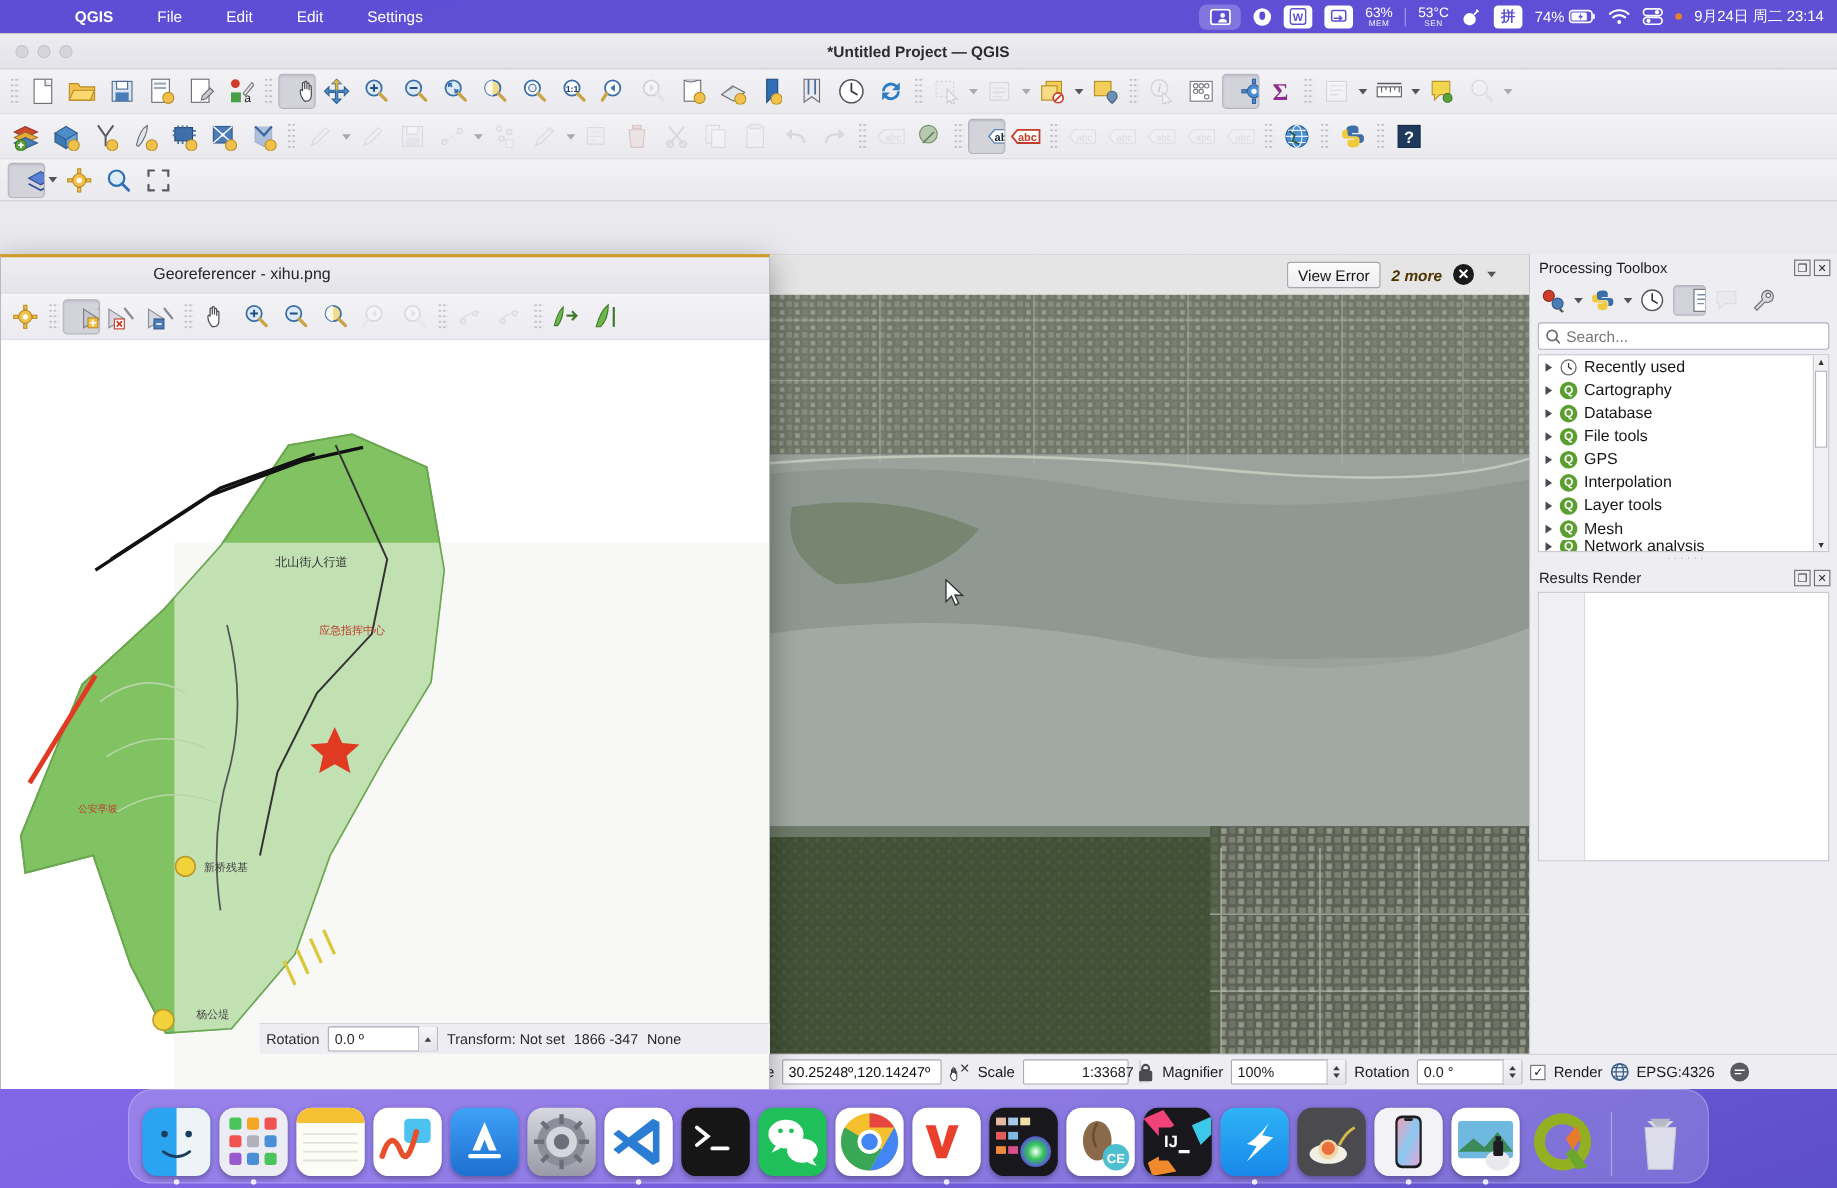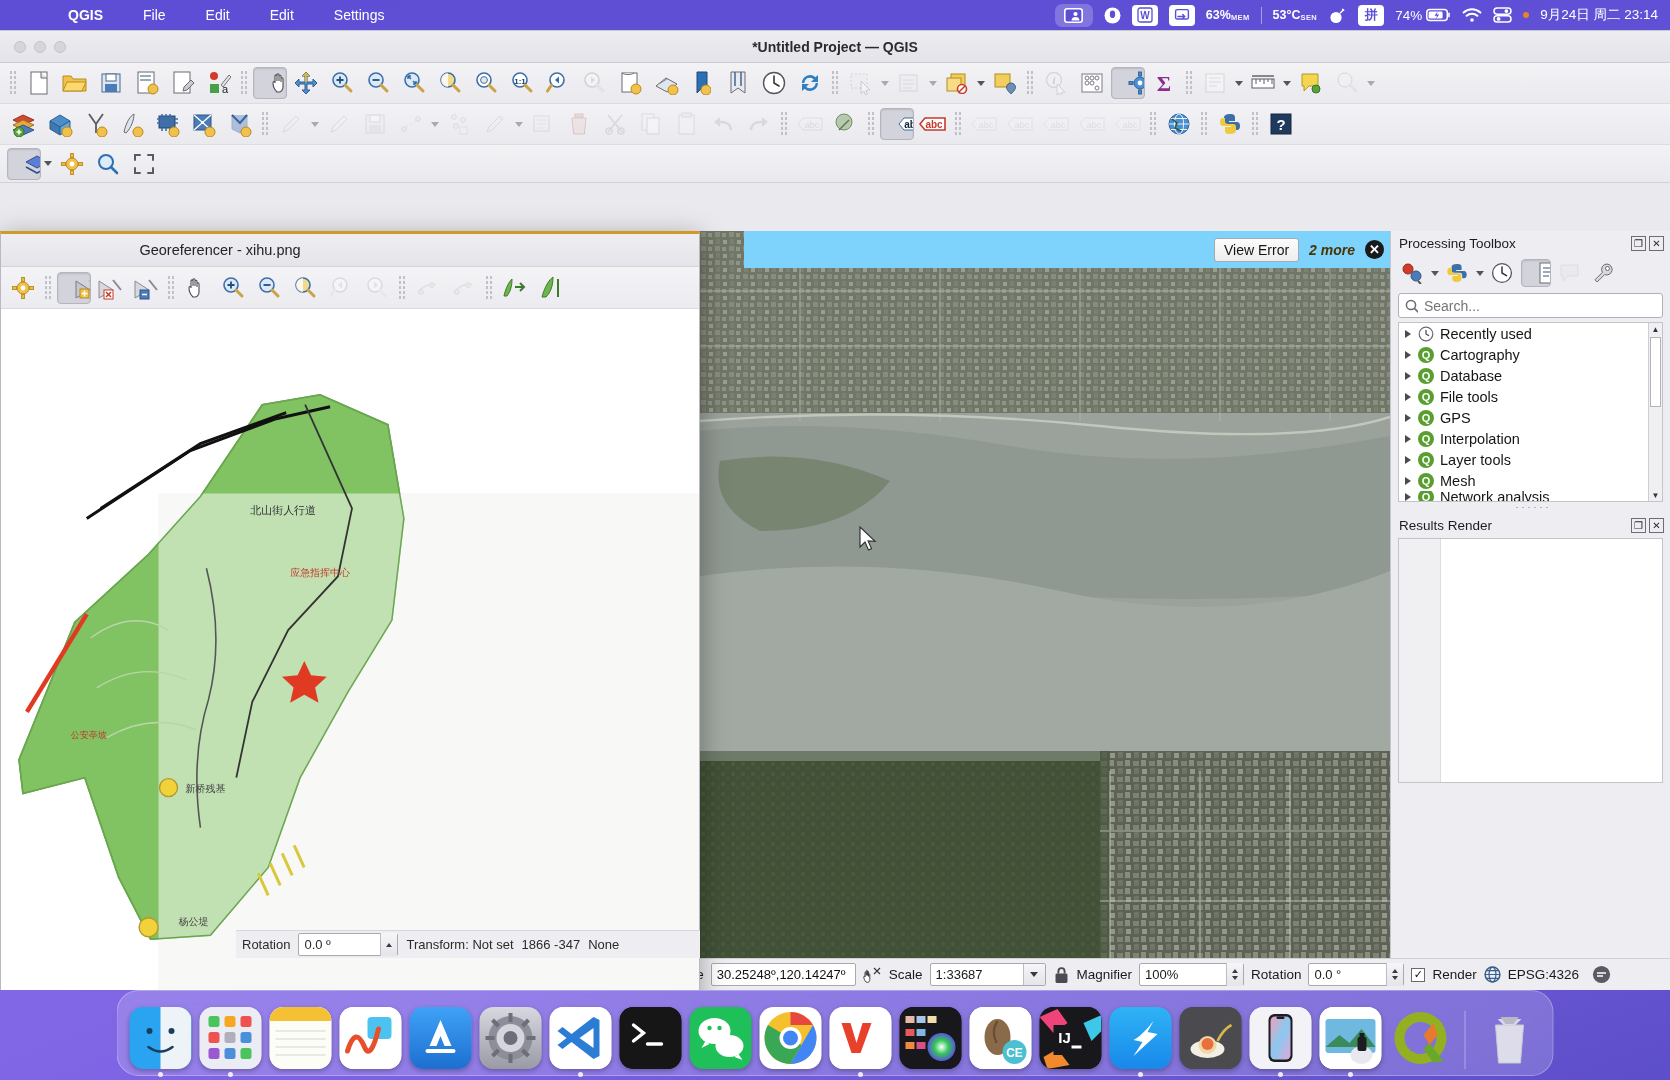--- a/index.html
+++ b/index.html
@@ -19,21 +19,21 @@
   #menubar .mb-item{padding:0 14px;height:30px;line-height:30px;white-space:nowrap;}
   #menubar .mb-item.bold{font-weight:bold;}
   #menubar .mb-right{margin-left:auto;display:flex;align-items:center;gap:11px;padding-right:12px;}
   .apple-glyph{font-size:17px;line-height:1;display:inline-block;transform:translateY(-1px);}
   .mb-ico{display:flex;align-items:center;justify-content:center;color:#fff;}
   .mb-badge{background:#fff;color:#5b4fd6;border-radius:4px;
     width:26px;height:21px;display:flex;align-items:center;justify-content:center;
     font-size:13px;font-weight:bold;}
   .mb-box-sel{background:rgba(255,255,255,0.22);border-radius:7px;
     width:38px;height:23px;display:flex;align-items:center;justify-content:center;}
-  .mb-stat{display:flex;flex-direction:row;align-items:flex-end;line-height:1;font-weight:bold;}
+  .mb-stat{display:flex;flex-direction:column;align-items:center;line-height:1;}
   .mb-stat .v{font-size:12.5px;}
   .mb-stat .l{font-size:7.5px;letter-spacing:.4px;opacity:.92;}
   .mb-sep{width:1px;height:17px;background:rgba(255,255,255,.45);}
   .mb-time{font-size:13.5px;white-space:nowrap;}
   .dot-orange{width:6px;height:6px;border-radius:50%;background:#e8822a;display:inline-block;}
 
   
   #qgiswin{position:absolute;left:0;top:30px;width:1670px;height:960px;
     background:#e9e9ee;border-top:1px solid #c8c8d0;overflow:hidden;}
   #titlebar{height:32px;background:linear-gradient(#ececf1,#e3e3e9);
@@ -77,22 +77,22 @@
   .gr-splitdots::after{content:"";width:34px;height:3px;
     background-image:radial-gradient(#b6b6c0 1px,transparent 1px);background-size:6px 3px;}
 
   
   .gr-art{position:absolute;inset:0;}
 
   
   #mapcanvas{position:absolute;left:700px;top:200px;width:690px;height:760px;
     overflow:hidden;background:#556;z-index:10;}
   #sat{position:absolute;inset:0;}
-  #errbar{position:absolute;left:0;top:0;width:690px;height:37px;background:#7dd3fc;
-    display:flex;align-items:center;justify-content:flex-end;padding-right:28px;gap:10px;z-index:12;margin-left:44px;}
+  #errbar{position:absolute;left:0;top:0;width:690px;height:37px;background:#e5e5e5;
+    display:flex;align-items:center;justify-content:flex-end;padding-right:28px;gap:10px;z-index:12;}
   #errbar .viewerr{background:linear-gradient(#fcfcfc,#ededf0);border:1px solid #a8a8b0;
     border-radius:3px;font-size:14px;padding:3px 9px;color:#151515;}
   #errbar .more{font-size:14px;font-style:italic;color:#4a3400;font-weight:bold;}
   .closex{width:19px;height:19px;border-radius:50%;background:#1a1a1a;color:#fff;
     display:flex;align-items:center;justify-content:center;font-size:13px;font-weight:bold;}
 
   #overlay-title{position:absolute;left:-420px;top:318px;width:1100px;text-align:center;
     font-size:96px;font-weight:bold;color:#ffd400;letter-spacing:-1px;
     -webkit-text-stroke:7px #000;paint-order:stroke fill;white-space:nowrap;z-index:14;
     font-family:"Liberation Sans","DejaVu Sans",sans-serif;}
@@ -1093,21 +1093,21 @@
     <div id="qstatus">
       <span>ordinate</span>
       <div class="sfield" style="width:145px;">
         <span>30.25248º,120.14247º</span>
       </div>
       <svg width="19" height="20">
           <path d="M3 17c-1.6-1.6-2.2-4-2.2-5 0-1.2 1.2-1.2 1.2 0V7.6c0-.9 1.2-.9 1.2 0v2.8V6c0-1 1.2-1 1.2 0v4.4V7c0-1 1.2-1 1.2 0v4.4V9.6c0-1 1.2-1 1.2 0v5c0 1.8-1.2 2.8-2.4 2.8z" fill="#fff" stroke="#333" stroke-width=".9"></path>
           <path d="M11 3l6 6M17 3l-6 6" stroke="#333" stroke-width="1.1"></path>
         </svg>
       <span>Scale</span>
-      <div class="sdrop" style="width:116px;">
+      <div class="sdrop" style="width:96px;padding-left:48px;">
         <span class="val">1:33687</span>
         <span class="btn">
             <i style="border-left:4px solid transparent;border-right:4px solid transparent;border-top:5px solid #3a3a42;"></i>
           </span>
       </div>
       <svg width="17" height="20">
           <rect x="2.5" y="8.5" width="12" height="9.5" rx="1.4" fill="#4a4a52"></rect>
           <path d="M5.4 8.5V6.2a3.1 3.1 0 016.2 0v2.3" stroke="#4a4a52" stroke-width="1.9" fill="none"></path>
         </svg>
       <span>Magnifier</span>

